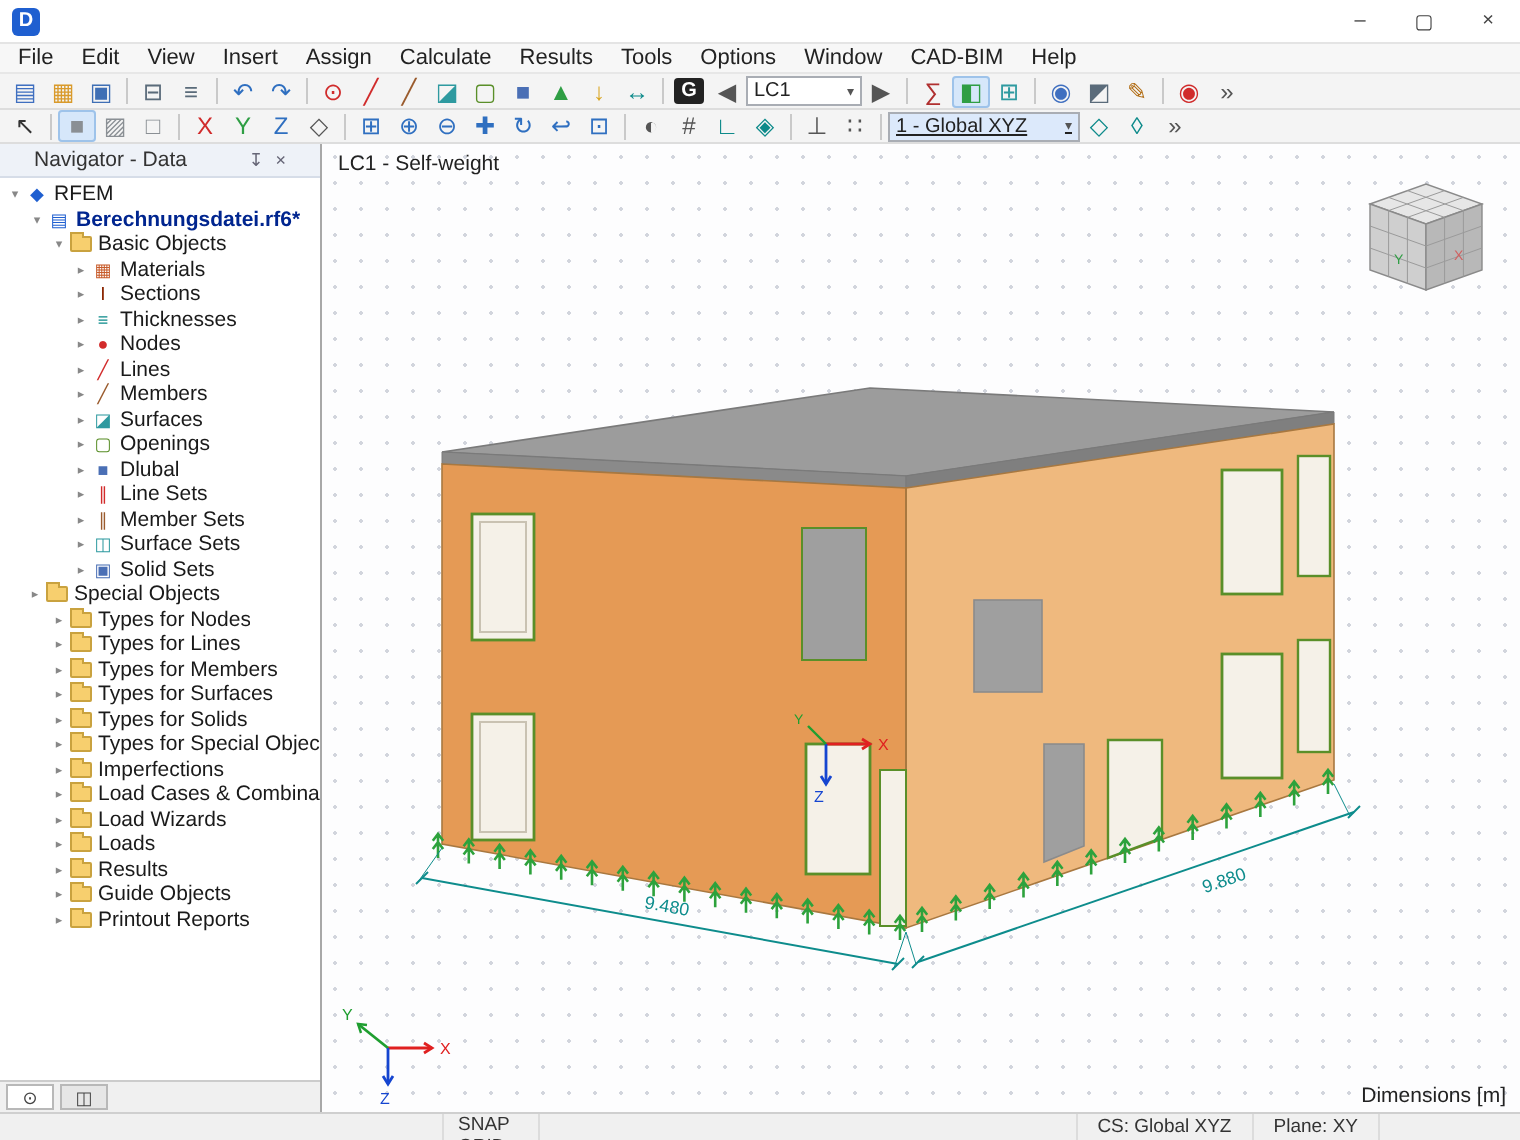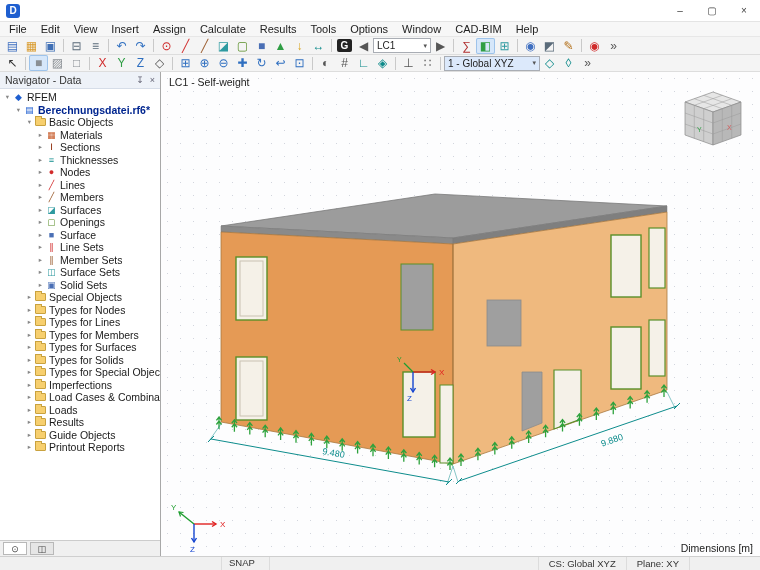--- a/index.html
+++ b/index.html
@@ -20,25 +20,25 @@
   
   .toolbar{position:absolute;left:0;right:0;background:#f4f4f4;display:flex;align-items:center;padding:0 3px;border-bottom:1px solid #ddd;overflow:hidden;}
   #toolbar-top{top:37px;height:18px;}
   #toolbar-view{top:55px;height:17px;}
   .tb-icon{width:19px;height:16px;flex:none;display:flex;align-items:center;justify-content:center;font-size:12px;line-height:16px;border-radius:2px;}
   .tb-icon.active{background:#d6e7fa;box-shadow:inset 0 0 0 1px #9ec3ea;}
   .tb-sep{width:1px;height:13px;background:#c9c9c9;margin:0 3px;flex:none;}
   .tb-combo{height:15px;background:#fff;border:1px solid #a9adb4;font-size:10px;display:flex;align-items:center;padding:0 3px;color:#222;flex:none;}
   .tb-combo .combo-text{flex:1;white-space:nowrap;overflow:hidden;}
   .tb-combo .arrow{font-size:7px;color:#555;margin-left:2px;}
-  .cs-combo{background:#dce9fb;}
+  .cs-combo{background:#dce9fb;text-decoration:underline;}
 
   
   #navigator{position:absolute;left:0;top:72px;width:161px;bottom:14px;background:#f0f0f0;border-right:1px solid #a8a8a8;display:flex;flex-direction:column;}
-  .nav-header{height:17px;background:#eef2f8;border-bottom:1px solid #d6dde8;display:flex;align-items:center;padding:0 5px;font-size:10.5px;color:#333;flex:none;}
+  .nav-header{height:17px;background:#eef2f8;border-bottom:1px solid #d6dde8;display:flex;align-items:center;padding:0 17px;font-size:10.5px;color:#333;flex:none;}
   .hdr-icons{margin-left:auto;display:flex;gap:6px;color:#667;font-size:9px;}
   .nav-tree{flex:1;background:#fff;overflow:hidden;padding-top:2px;}
   .tree-row{display:flex;align-items:center;height:12.5px;font-size:10.5px;color:#1a1a1a;white-space:nowrap;}
   .chevron{width:9px;flex:none;text-align:center;font-size:6.5px;color:#888;}
   .tree-ico{width:13px;flex:none;text-align:center;font-size:9px;line-height:12px;}
   .tree-label{padding-left:2px;overflow:hidden;}
   .folder{width:11px;height:8px;background:#f7cf6e;border:1px solid #c9a23f;border-radius:1px;position:relative;flex:none;margin:0 1px;}
   .folder::before{content:"";position:absolute;top:-3px;left:-1px;width:5px;height:2px;background:#f7cf6e;border:1px solid #c9a23f;border-bottom:none;}
   .nav-footer{height:16px;background:#f0f0f0;border-top:1px solid #ccc;display:flex;align-items:center;padding-left:3px;gap:3px;flex:none;}
   .nav-tab{width:24px;height:13px;display:flex;align-items:center;justify-content:center;font-size:9px;color:#444;border:1px solid #b8b8b8;background:#e6e6e6;}
@@ -222,21 +222,21 @@
         <span class="tree-label">Surfaces</span>
       </div>
       <div class="tree-row" style="padding-left: 36px;">
         <span class="chevron">▸</span>
         <span class="tree-ico" style="color: rgb(90, 143, 41);">▢</span>
         <span class="tree-label">Openings</span>
       </div>
       <div class="tree-row" style="padding-left: 36px;">
         <span class="chevron">▸</span>
         <span class="tree-ico" style="color: rgb(74, 111, 181);">■</span>
-        <span class="tree-label">Surface</span>
+        <span class="tree-label">Dlubal</span>
       </div>
       <div class="tree-row" style="padding-left: 36px;">
         <span class="chevron">▸</span>
         <span class="tree-ico" style="color: rgb(210, 43, 43);">∥</span>
         <span class="tree-label">Line Sets</span>
       </div>
       <div class="tree-row" style="padding-left: 36px;">
         <span class="chevron">▸</span>
         <span class="tree-ico" style="color: rgb(154, 91, 45);">∥</span>
         <span class="tree-label">Member Sets</span>
@@ -244,21 +244,21 @@
       <div class="tree-row" style="padding-left: 36px;">
         <span class="chevron">▸</span>
         <span class="tree-ico" style="color: rgb(46, 154, 160);">◫</span>
         <span class="tree-label">Surface Sets</span>
       </div>
       <div class="tree-row" style="padding-left: 36px;">
         <span class="chevron">▸</span>
         <span class="tree-ico" style="color: rgb(74, 111, 181);">▣</span>
         <span class="tree-label">Solid Sets</span>
       </div>
-      <div class="tree-row" style="padding-left: 25px;">
+      <div class="tree-row" style="padding-left: 13px;">
         <span class="chevron">▸</span>
         <span class="folder"></span>
         <span class="tree-label">Special Objects</span>
       </div>
       <div class="tree-row" style="padding-left: 25px;">
         <span class="chevron">▸</span>
         <span class="folder"></span>
         <span class="tree-label">Types for Nodes</span>
       </div>
       <div class="tree-row" style="padding-left: 25px;">
@@ -288,20 +288,25 @@
       </div>
       <div class="tree-row" style="padding-left: 25px;">
         <span class="chevron">▸</span>
         <span class="folder"></span>
         <span class="tree-label">Imperfections</span>
       </div>
       <div class="tree-row" style="padding-left: 25px;">
         <span class="chevron">▸</span>
         <span class="folder"></span>
         <span class="tree-label">Load Cases &amp; Combinations</span>
+      </div>
+      <div class="tree-row" style="padding-left: 25px;">
+        <span class="chevron">▸</span>
+        <span class="folder"></span>
+        <span class="tree-label">Load Wizards</span>
       </div>
       <div class="tree-row" style="padding-left: 25px;">
         <span class="chevron">▸</span>
         <span class="folder"></span>
         <span class="tree-label">Loads</span>
       </div>
       <div class="tree-row" style="padding-left: 25px;">
         <span class="chevron">▸</span>
         <span class="folder"></span>
         <span class="tree-label">Results</span>

